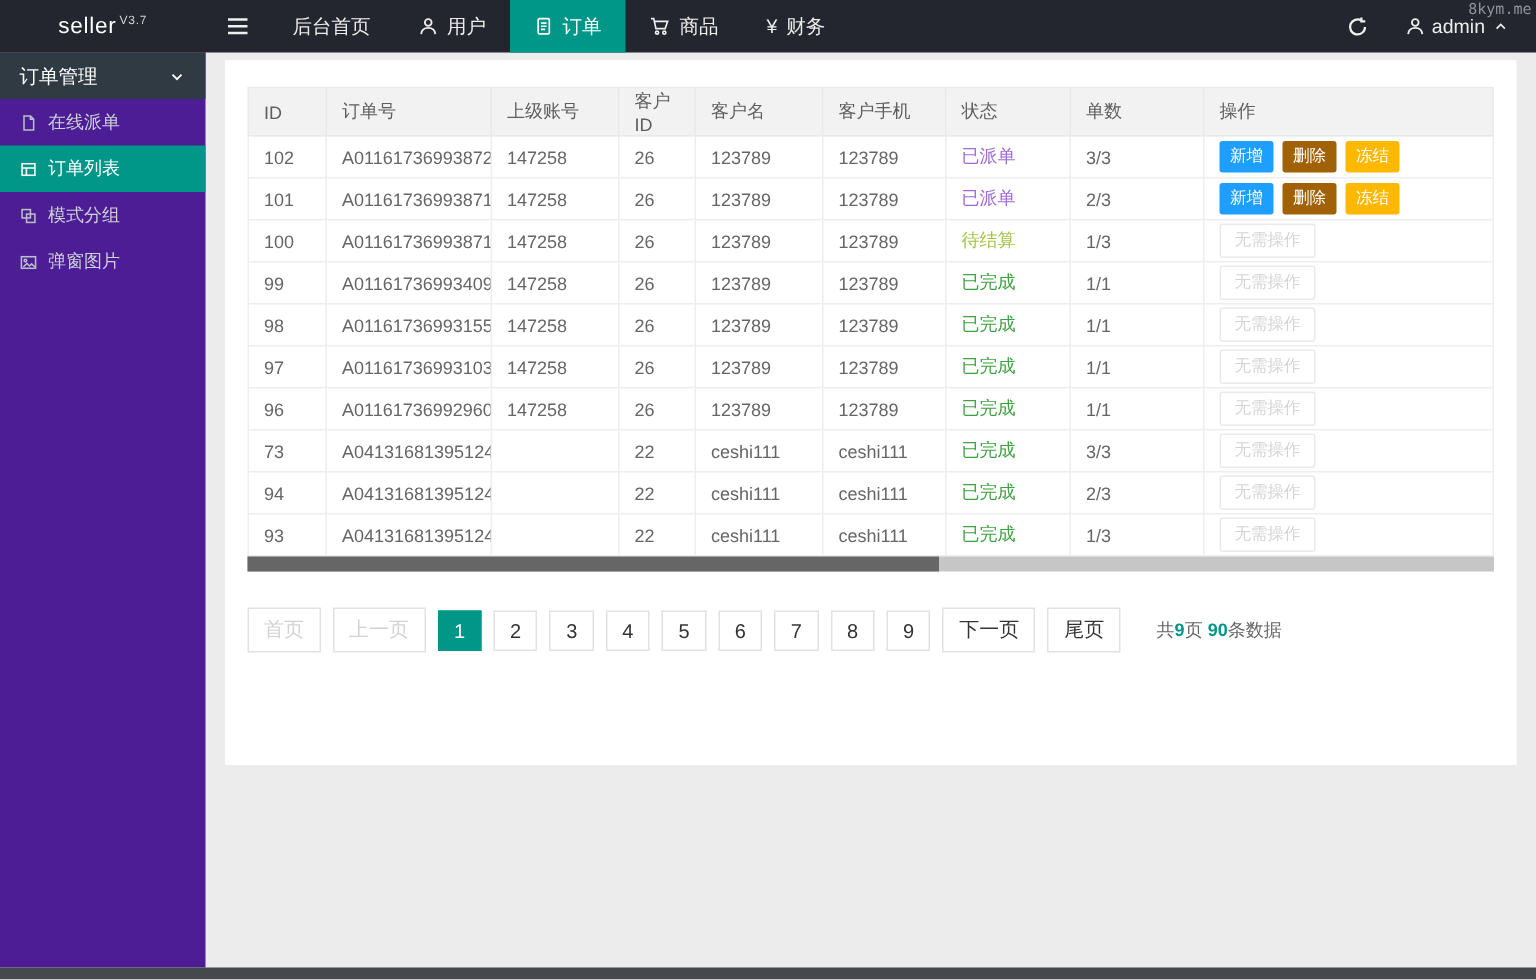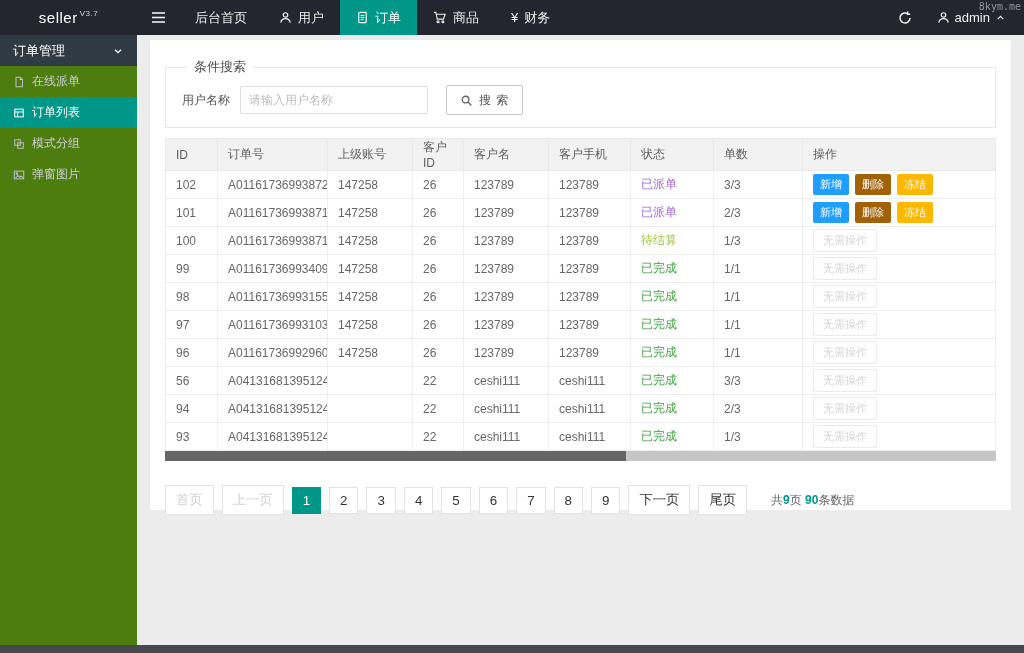--- a/index.html
+++ b/index.html
@@ -20,21 +20,21 @@
   .nav-item{display:flex;align-items:center;gap:6px;padding:17px 16px;color:#ededed;font-size:13px;cursor:pointer;}
   .nav-item.active{background:#009688;color:#fff;}
   .nav-item .icon{color:inherit;}
   .yen-glyph{font-size:13px;line-height:1;}
   .topbar-right{margin-left:auto;display:flex;align-items:stretch;}
   .refresh-btn{display:flex;align-items:center;padding:0 15px;color:#f0f0f0;cursor:pointer;}
   .user-menu{display:flex;align-items:center;gap:5px;color:#ededed;font-size:13px;padding:0 18px 0 10px;cursor:pointer;}
   .watermark{position:absolute;top:1px;right:3px;font-size:10px;color:#8e939c;font-family:"DejaVu Sans Mono","Liberation Mono",monospace;}
 
   
-  .sidebar{position:absolute;top:35px;left:0;bottom:8px;width:137px;background:#4d7c0f;z-index:10;}
+  .sidebar{position:absolute;top:35px;left:0;bottom:8px;width:137px;background:#4c1d95;z-index:10;}
   .side-group{height:31px;background:#303a43;color:#fff;font-size:13px;display:flex;align-items:center;justify-content:space-between;padding:0 13px;cursor:pointer;}
   .side-items{list-style:none;margin:0;padding:0;}
   .side-item{height:31px;display:flex;align-items:center;gap:7px;padding:0 13px;color:#ccd0d7;font-size:12px;cursor:pointer;}
   .side-item .icon{color:#b9bec7;}
   .side-item.active{background:#009688;color:#fff;}
   .side-item.active .icon{color:#fff;}
 
   
   .main{margin-left:137px;height:610px;}
   .breadcrumb-bar{height:26px;background:#fafafa;border-bottom:1px solid #e9e9e9;display:flex;align-items:center;gap:7px;padding-left:18px;font-size:12px;color:#6a6a6a;}
@@ -214,36 +214,20 @@
     </ul>
 </aside>
 
 <div class="main">
   <div class="breadcrumb-bar">
     <span class="bc-caret">»</span>
     <span>订单列表</span>
   </div>
 
   <div class="card">
-    <fieldset class="search-field">
-      <legend>条件搜索</legend>
-      <div class="form-row">
-        <span class="form-label">用户名称</span>
-        <input class="form-input" type="text" placeholder="请输入用户名称" style="">
-        <button class="search-btn">
-          <span class="icon">
-            <svg width="13" height="13" viewBox="0 0 14 14" fill="none" stroke="currentColor" stroke-width="1.4">
-                <circle cx="6" cy="6" r="3.6"></circle>
-                <line x1="8.8" y1="8.8" x2="12.3" y2="12.3"></line>
-              </svg>
-          </span>
-          <span>搜 索</span>
-        </button>
-      </div>
-    </fieldset>
 
     <table class="order-table">
       <colgroup>
         <col style="width:52px">
           <col style="width:110px">
           <col style="width:85px">
           <col style="width:51px">
         <col style="width:85px">
           <col style="width:82px">
           <col style="width:83px">
@@ -335,21 +319,21 @@
             <td>A01161736992960833</td>
             <td>147258</td>
             <td>26</td>
             <td>123789</td>
             <td>123789</td>
             <td><span class="status-done">已完成</span></td>
             <td>1/1</td>
             <td><span class="btn-none">无需操作</span></td>
           </tr>
           <tr>
-            <td>56</td>
+            <td>73</td>
             <td>A04131681395124598</td>
             <td></td>
             <td>22</td>
             <td>ceshi111</td>
             <td>ceshi111</td>
             <td><span class="status-done">已完成</span></td>
             <td>3/3</td>
             <td><span class="btn-none">无需操作</span></td>
           </tr>
           <tr>

